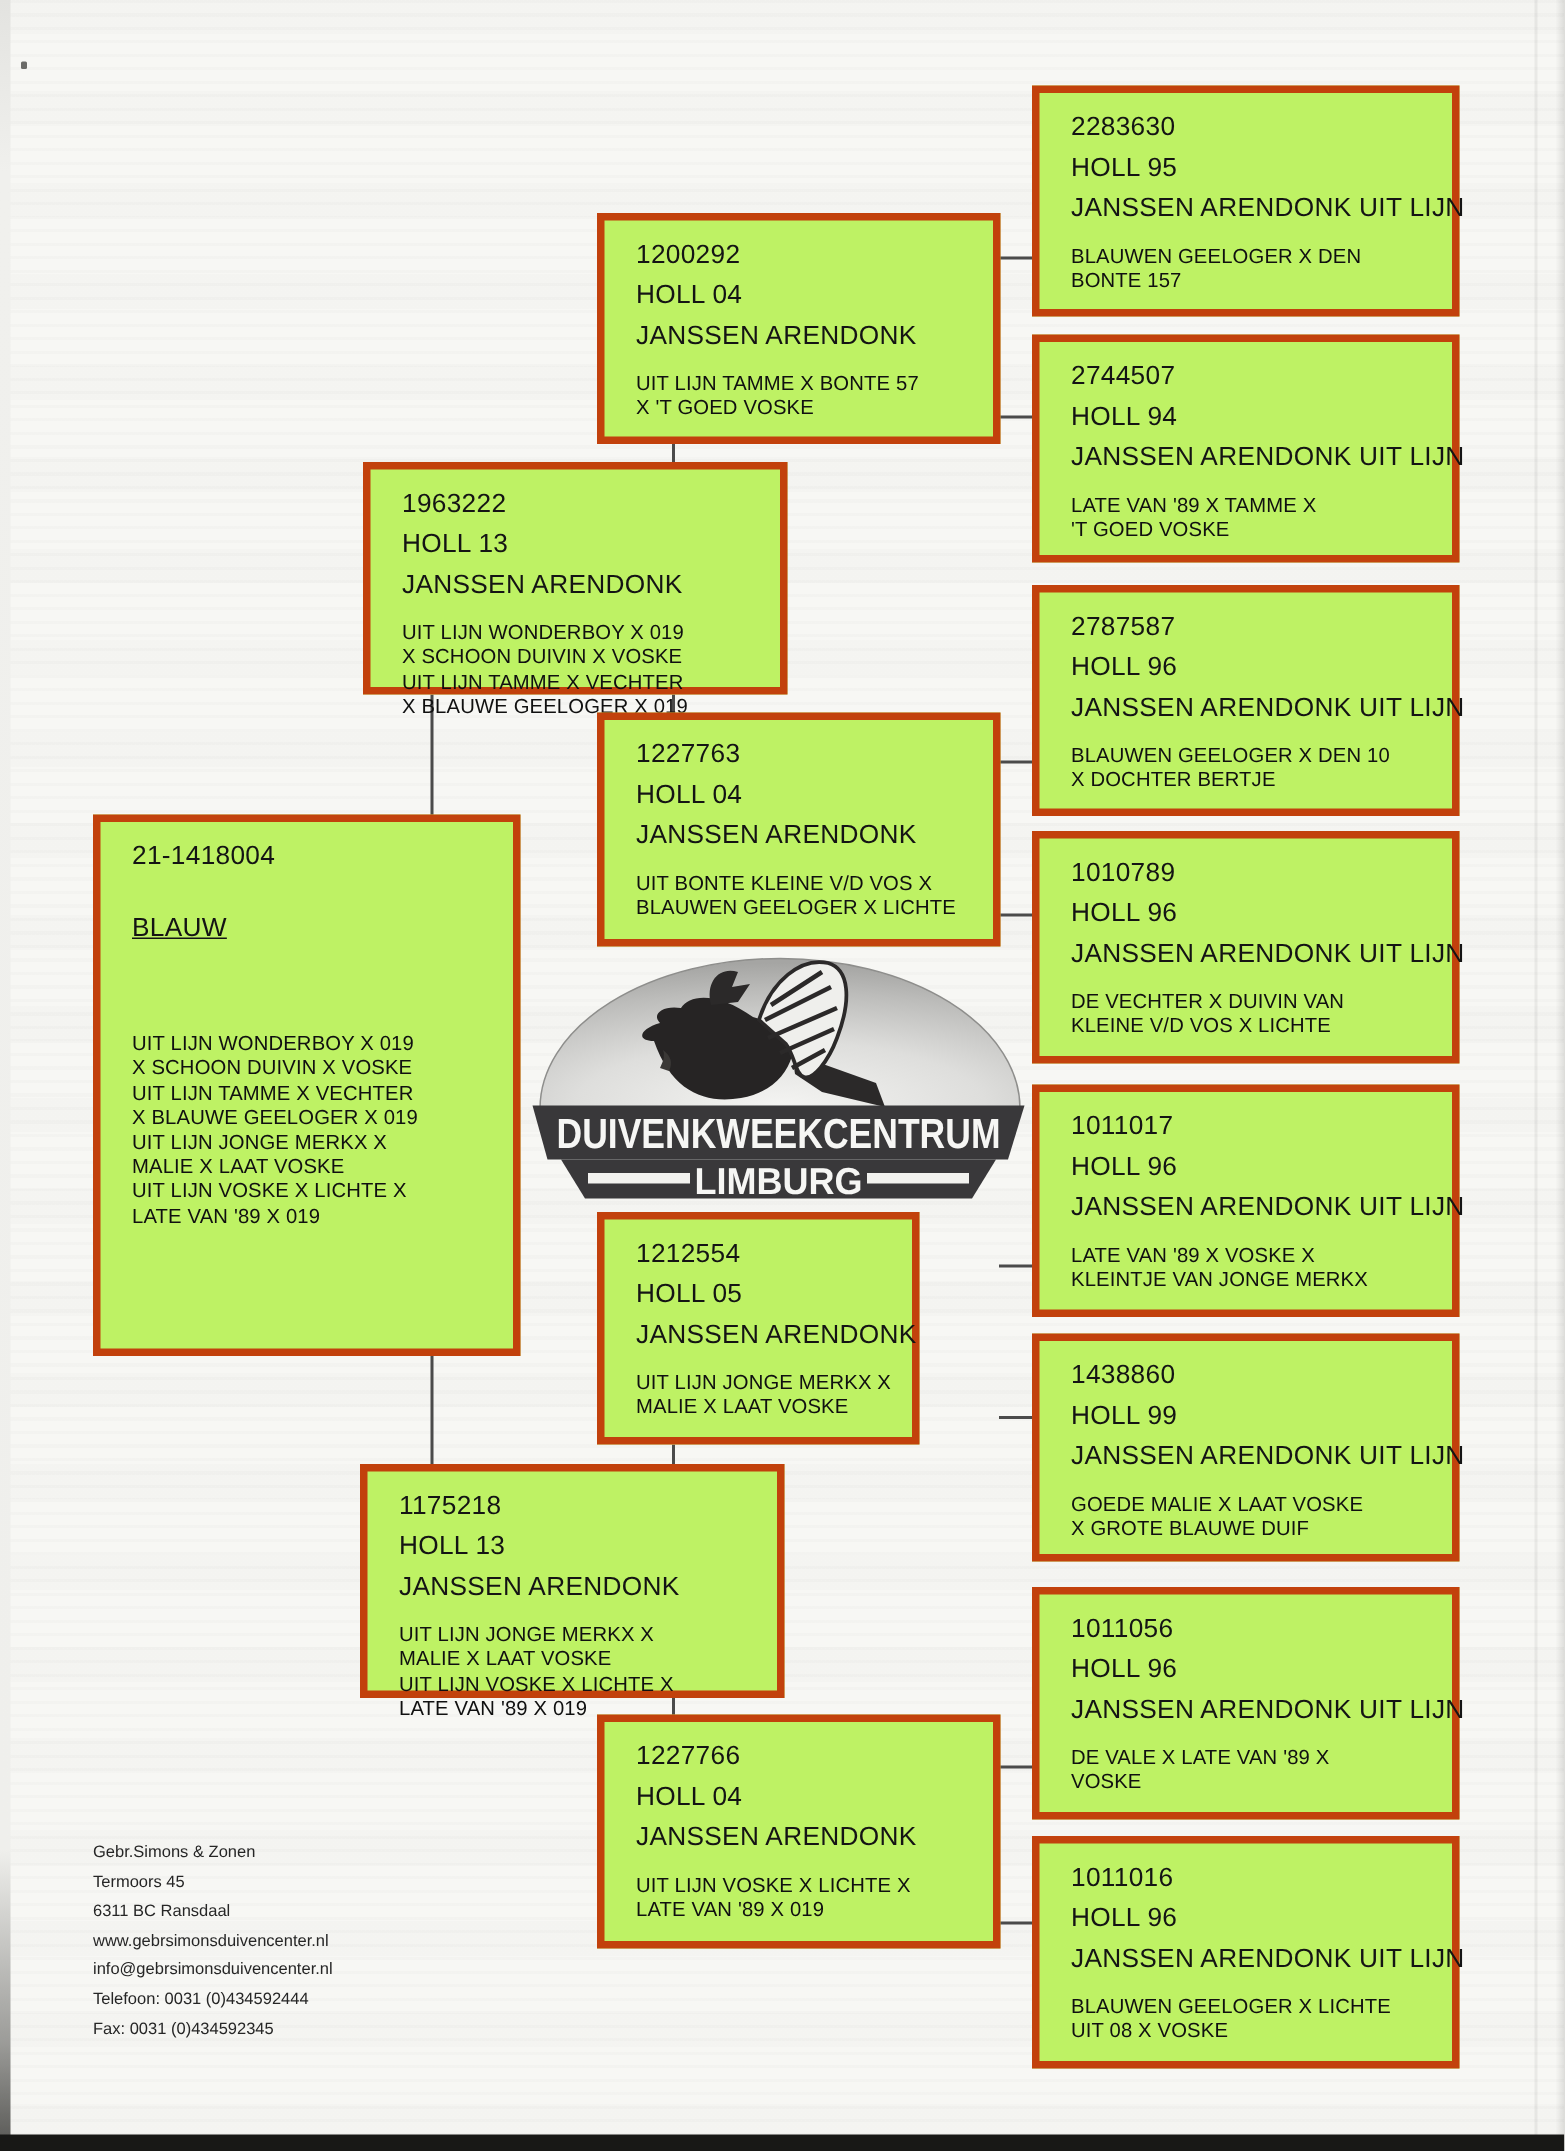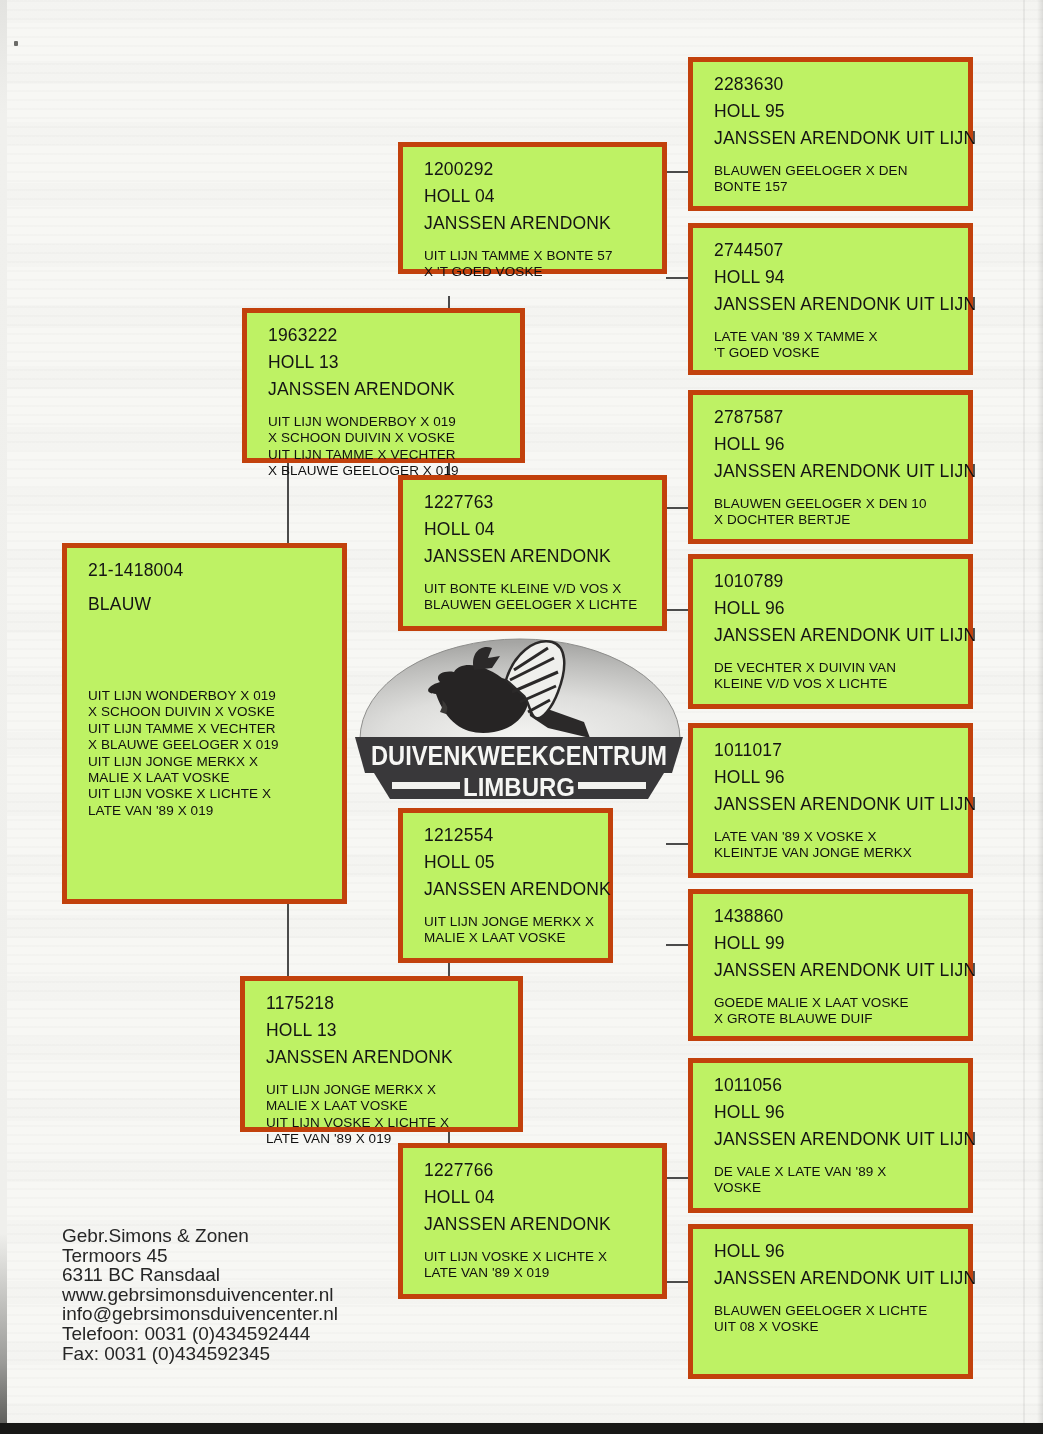--- a/index.html
+++ b/index.html
@@ -30,29 +30,29 @@
   .box {
     position:absolute; box-sizing:border-box;
     background:#bef264; border:5px solid #c2410c;
     padding:9px 10px 0 21px;
   }
   .ring, .band, .strain, .name { font-size:17.5px; line-height:27px; letter-spacing:0.2px; color:#141414; white-space:nowrap; }
   .desc {
     margin-top:11px; font-size:13.5px; line-height:16.4px; letter-spacing:0.1px;
     color:#101010; white-space:pre-line;
   }
-  .subject .name { margin-top:7px; }
+  .subject .name { margin-top:21px;text-decoration:underline; }
   .subject .desc { position:absolute; left:21px; top:140px; margin-top:0; }
 
   .vline { position:absolute; width:2px; background:#4b4b4b; }
   .hline { position:absolute; height:2px; background:#4b4b4b; }
 
   .logo { position:absolute; left:352px; top:636px; width:336px; height:166px; }
 
-  .contact { position:absolute; left:62px; top:1226px; font-size:19px; line-height:19.6px; color:#262626; }
+  .contact { position:absolute; left:62px; top:1226px; font-size:11px; line-height:19.6px; color:#262626; }
   .contact div { white-space:nowrap; }
 </style>
 </head>
 <body>
 
 <div class="page">
 
   <div class="edge-left"></div>
   <div class="crease-right"></div>
   <div class="edge-right"></div>
@@ -98,21 +98,21 @@
   <div class="box" style="left:240px;top:976px;width:283px;height:156px">
     <div class="ring">1175218</div>
     <div class="band">HOLL 13</div>
     <div class="strain">JANSSEN ARENDONK</div>
     <div class="desc">UIT LIJN JONGE MERKX X
 MALIE X LAAT VOSKE
 UIT LIJN VOSKE X LICHTE X
 LATE VAN '89 X 019</div>
   </div>
 
-  <div class="box" style="left:398px;top:142px;width:269px;height:132px">
+  <div class="box" style="left:398px;top:142px;width:269px;height:154px">
     <div class="ring">1200292</div>
     <div class="band">HOLL 04</div>
     <div class="strain">JANSSEN ARENDONK</div>
     <div class="desc">UIT LIJN TAMME X BONTE 57
 X 'T GOED VOSKE</div>
   </div>
   <div class="box" style="left:398px;top:475px;width:269px;height:156px">
     <div class="ring">1227763</div>
     <div class="band">HOLL 04</div>
     <div class="strain">JANSSEN ARENDONK</div>
@@ -177,20 +177,21 @@
 X GROTE BLAUWE DUIF</div>
   </div>
   <div class="box" style="left:688px;top:1058px;width:285px;height:155px">
     <div class="ring">1011056</div>
     <div class="band">HOLL 96</div>
     <div class="strain">JANSSEN ARENDONK UIT LIJN</div>
     <div class="desc">DE VALE X LATE VAN '89 X
 VOSKE</div>
   </div>
   <div class="box" style="left:688px;top:1224px;width:285px;height:155px">
+    <div class="ring">1011016</div>
     <div class="band">HOLL 96</div>
     <div class="strain">JANSSEN ARENDONK UIT LIJN</div>
     <div class="desc">BLAUWEN GEELOGER X LICHTE
 UIT 08 X VOSKE</div>
   </div>
 
   <div class="logo">
     <svg width="336" height="166" viewBox="0 0 336 166">
       <defs>
         <radialGradient id="domeGrad" cx="50%" cy="98%" r="95%">

